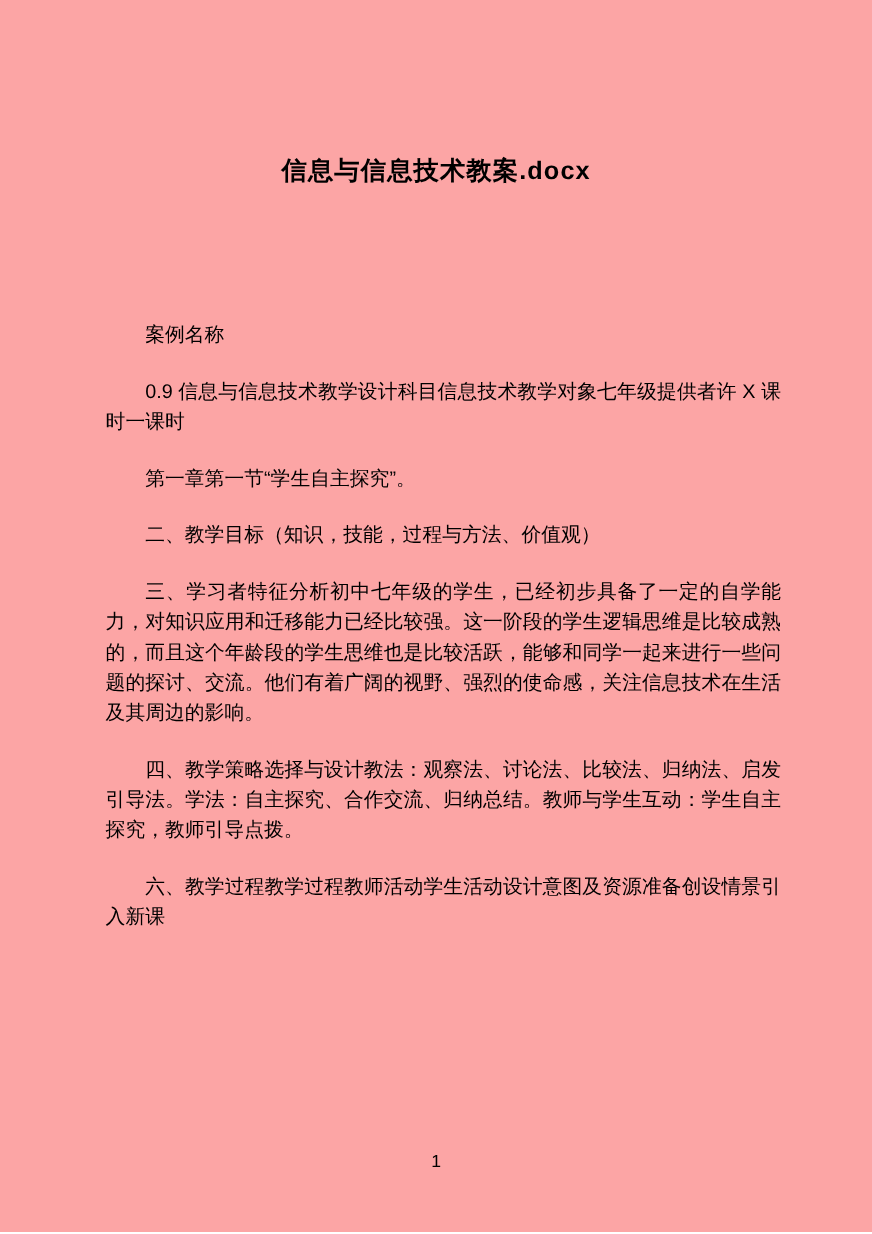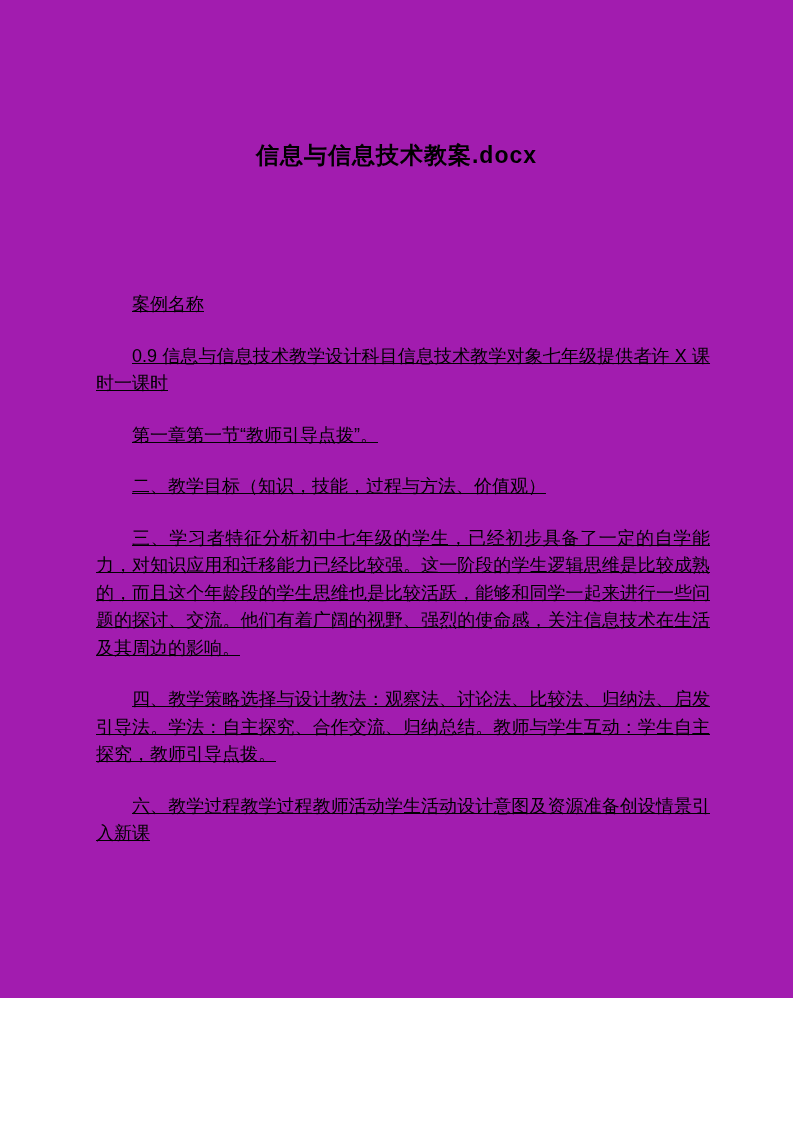--- a/index.html
+++ b/index.html
@@ -3,37 +3,36 @@
 <meta charset="utf-8">
 <style>
   html, body {
     margin: 0;
     padding: 0;
     background: #ffffff;
   }
   .page {
     position: relative;
     width: 793px;
-    height: 998px;
-    background: #a21caf;
+    height: 1120px;
+    background: #fca5a5;
     overflow: hidden;
     font-family: "Liberation Sans", sans-serif;
     color: #000000;
   }
   .doc-title {
     margin: 140px 0 121px 0;
     text-align: center;
     font-size: 23px;
     font-weight: 700;
     line-height: 30px;
     letter-spacing: 1px;
   }
   .content {
     margin: 0 83px 0 96px;
-    text-decoration: underline;
   }
   .para {
     margin: 0 0 24px 0;
     font-size: 18px;
     line-height: 27.5px;
     text-indent: 2em;
     text-align: justify;
     font-weight: 400;
     word-break: break-all;
   }
@@ -50,21 +49,21 @@
 </head>
 <body>
 
 <div class="page">
 
   <h1 class="doc-title">信息与信息技术教案.docx</h1>
 
   <div class="content">
     <p class="para">案例名称</p>
     <p class="para">0.9 信息与信息技术教学设计科目信息技术教学对象七年级提供者许 X 课时一课时</p>
-    <p class="para">第一章第一节“教师引导点拨”。</p>
+    <p class="para">第一章第一节“学生自主探究”。</p>
     <p class="para">二、教学目标（知识，技能，过程与方法、价值观）</p>
     <p class="para">三、学习者特征分析初中七年级的学生，已经初步具备了一定的自学能力，对知识应用和迁移能力已经比较强。这一阶段的学生逻辑思维是比较成熟的，而且这个年龄段的学生思维也是比较活跃，能够和同学一起来进行一些问题的探讨、交流。他们有着广阔的视野、强烈的使命感，关注信息技术在生活及其周边的影响。</p>
     <p class="para">四、教学策略选择与设计教法：观察法、讨论法、比较法、归纳法、启发引导法。学法：自主探究、合作交流、归纳总结。教师与学生互动：学生自主探究，教师引导点拨。</p>
     <p class="para">六、教学过程教学过程教师活动学生活动设计意图及资源准备创设情景引入新课</p>
   </div>
 
   <div class="page-number">1</div>
 
 </div>
 

